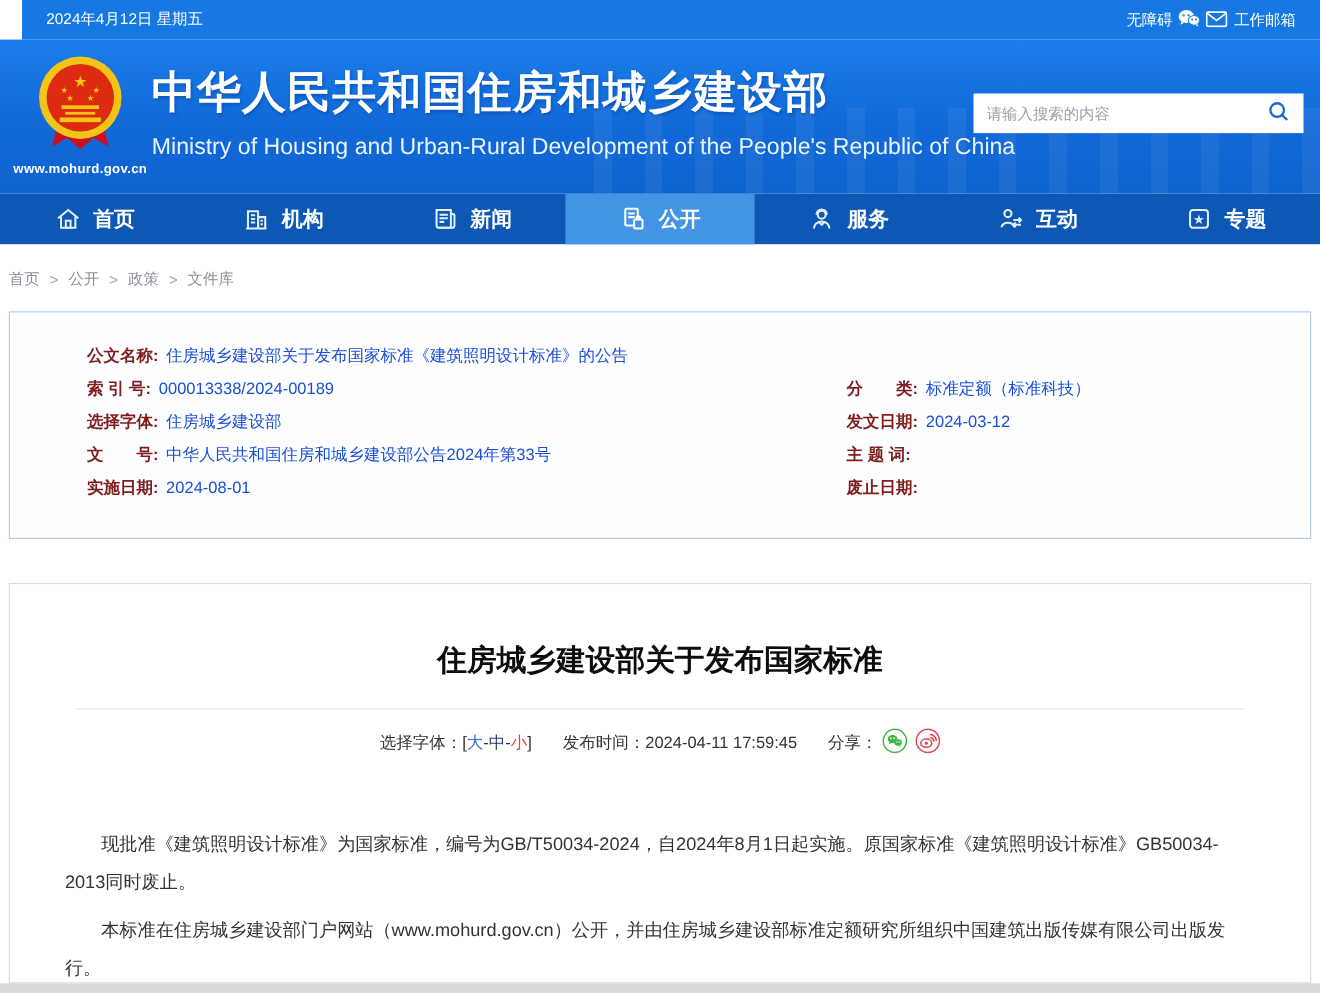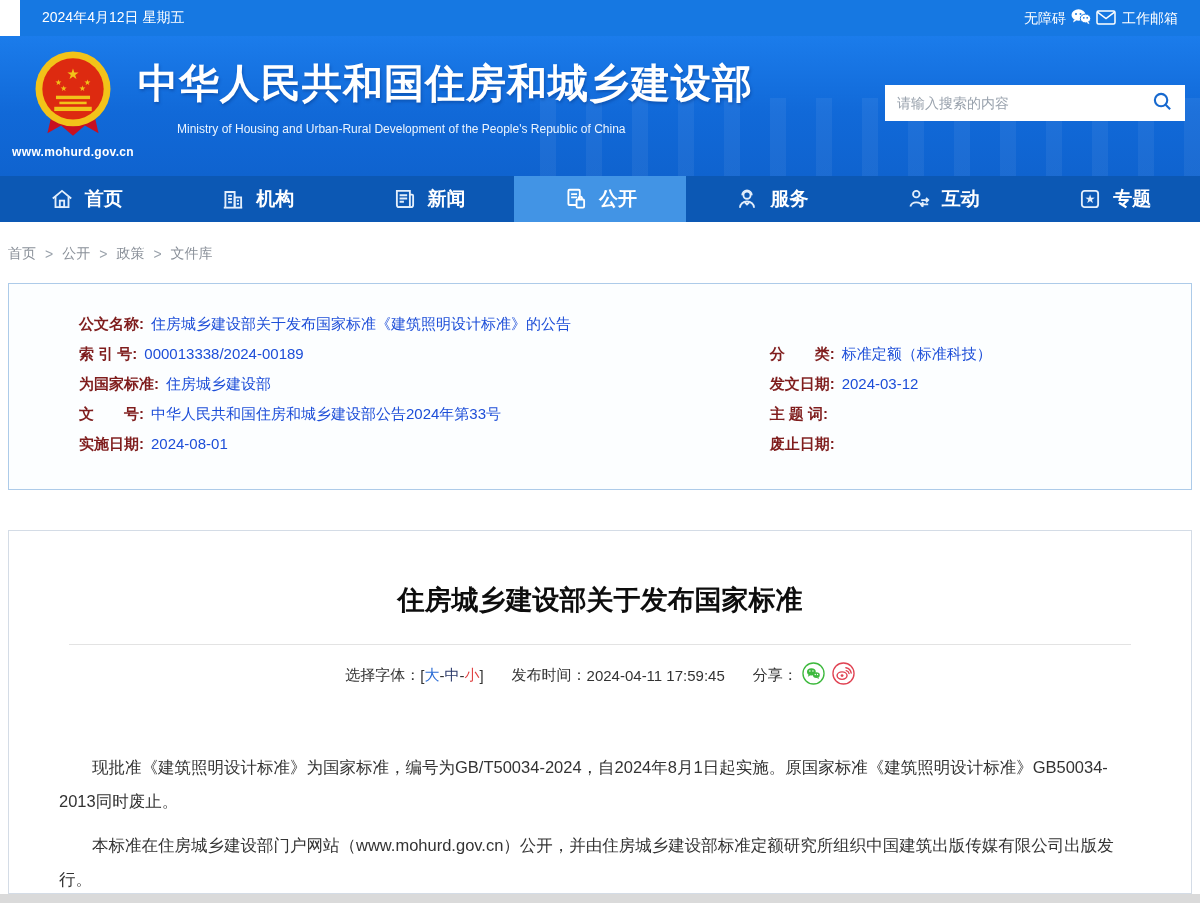--- a/index.html
+++ b/index.html
@@ -17,21 +17,21 @@
     padding-top:12px;
     background:linear-gradient(180deg,#1b7ceb 0%,#1169d8 55%,#0f63cf 100%); }
   .header::after { content:""; position:absolute; right:0; bottom:0; width:55%; height:78px;
     background:repeating-linear-gradient(90deg,rgba(255,255,255,.055) 0 16px,rgba(255,255,255,0) 16px 46px);
     pointer-events:none; }
   .emblem-col { width:118px; margin-left:14px; display:flex; flex-direction:column; align-items:center; }
   .site-url { color:#fff; font-weight:bold; font-size:12px; margin-top:1px; letter-spacing:.3px; }
   .title-col { margin-left:6px; padding-top:8px; position:relative; z-index:2; }
   .site-title { color:#fff; font-size:40px; font-weight:bold; letter-spacing:1px;
     text-shadow:1px 2px 3px rgba(0,40,110,.35); }
-  .site-subtitle { color:#eaf4ff; font-size:12px; margin-top:11px;margin-left:39px; }
+  .site-subtitle { color:#eaf4ff; font-size:21px; margin-top:11px; }
   .searchbox { position:absolute; right:15px; top:49px; width:300px; height:36px; background:#fff;
     display:flex; align-items:center; padding:0 12px; z-index:3; }
   .searchbox input { flex:1; border:none; outline:none; font-size:14px; color:#333; background:transparent; }
   .searchbox input::placeholder { color:#99a2ad; }
   .search-btn { background:none; border:none; cursor:pointer; display:flex; align-items:center; }
 
   
   .nav { height:46px; background:#0c58b4; display:flex; }
   .nav-item { flex:1; display:flex; align-items:center; justify-content:center; gap:10px;
     color:#fff; font-size:19px; font-weight:bold; cursor:pointer; }
@@ -232,21 +232,21 @@
 
 <div class="infobox">
   <div class="info-left">
     <div class="info-row">
       <span class="info-label">公文名称:</span><span class="info-value">住房城乡建设部关于发布国家标准《建筑照明设计标准》的公告</span>
     </div>
     <div class="info-row">
       <span class="info-label">索 引 号:</span><span class="info-value">000013338/2024-00189</span>
     </div>
     <div class="info-row">
-      <span class="info-label">为国家标准:</span><span class="info-value">住房城乡建设部</span>
+      <span class="info-label">选择字体:</span><span class="info-value">住房城乡建设部</span>
     </div>
     <div class="info-row">
       <span class="info-label">文　　号:</span><span class="info-value">中华人民共和国住房和城乡建设部公告2024年第33号</span>
     </div>
     <div class="info-row">
       <span class="info-label">实施日期:</span><span class="info-value">2024-08-01</span>
     </div>
   </div>
   <div class="info-right">
     <div class="info-row">

